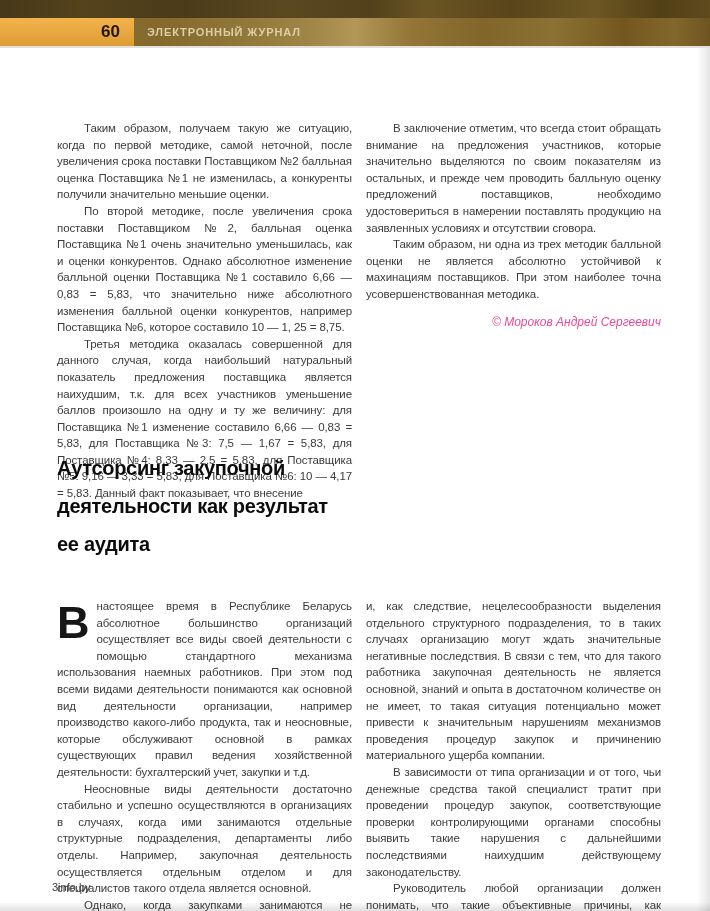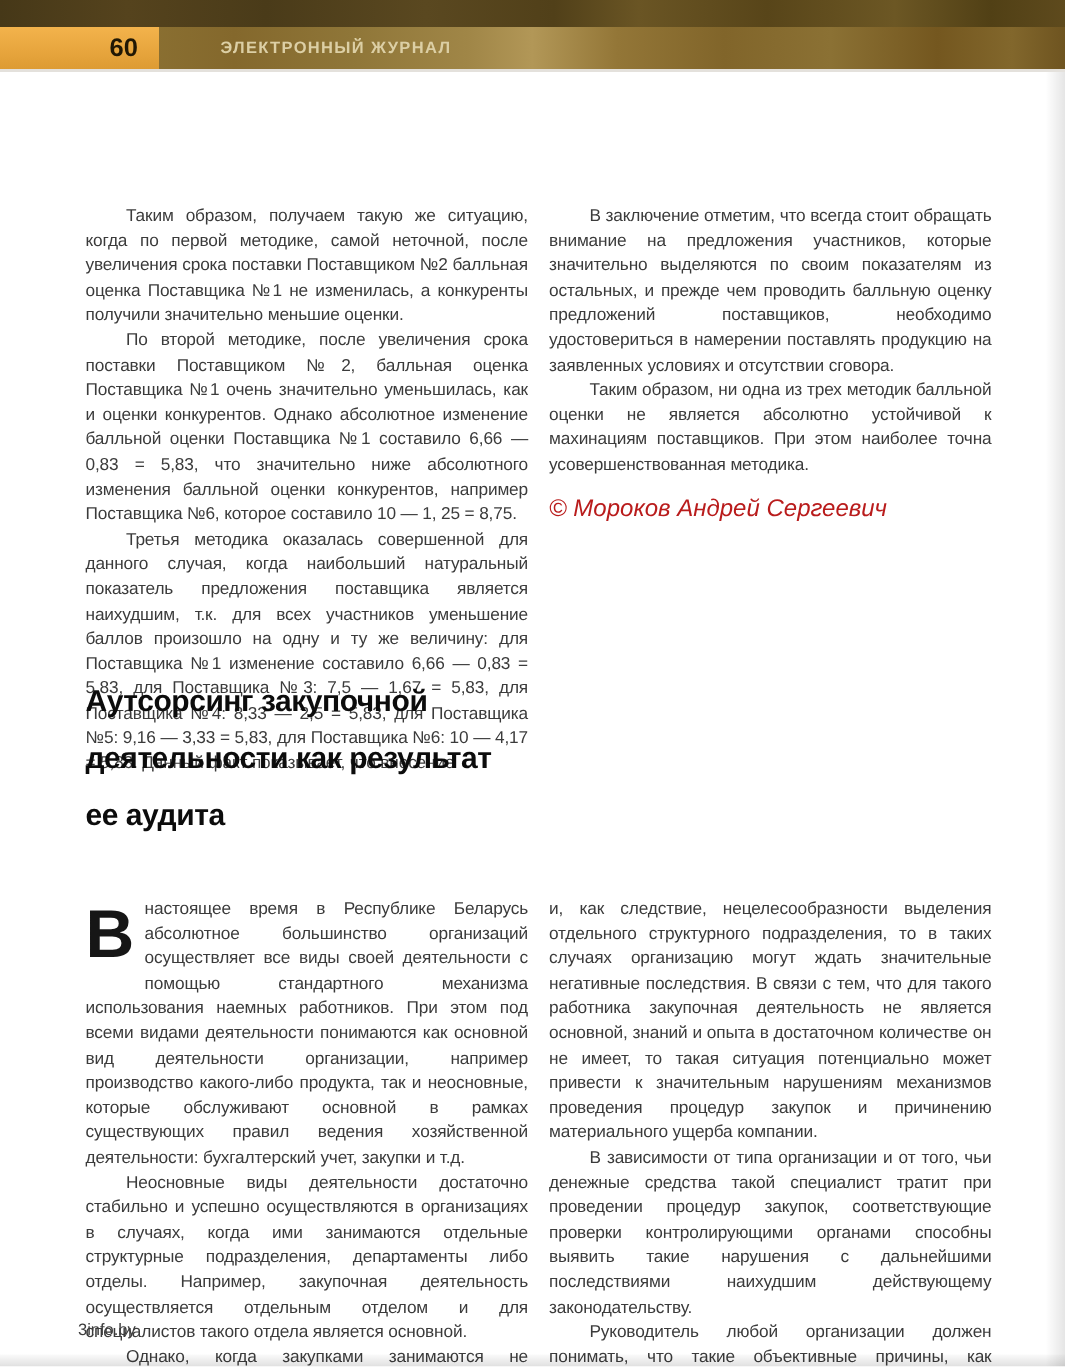--- a/index.html
+++ b/index.html
@@ -23,21 +23,21 @@
     height: 28px;
     position: relative;
     background: linear-gradient(90deg,
       #97803f 0%, #8d7334 10%, #84682c 22%, #8f7638 33%, #a08647 44%,
       #b29757 50%, #937637 58%, #81652a 68%, #8b7134 78%, #74571f 88%,
       #82672c 95%, #6e5420 100%);
     border-bottom: 2px solid #e4e1dc;
   }
   .page-num-box {
     position: absolute; left: 0; top: 0;
-    width: 106px; height: 28px;
+    width: 134px; height: 28px;
     background: linear-gradient(180deg, #f3b34c 0%, #e8a63e 55%, #dd9b33 100%);
     display: flex; align-items: center; justify-content: flex-end;
     padding-right: 14px; box-sizing: border-box;
   }
   .page-num {
     font-size: 17px; font-weight: bold; color: #211804;
     font-family: "Liberation Sans", sans-serif;
   }
   .journal-name {
     position: absolute; left: 147px; top: 50%; transform: translateY(-50%);
@@ -55,39 +55,39 @@
     background: linear-gradient(180deg, rgba(0,0,0,0.02) 0%, rgba(0,0,0,0.12) 100%);
     pointer-events: none;
   }
 
   
   .cols {
     position: absolute; left: 57px; width: 604px;
     display: flex; gap: 14px;
   }
   .col { width: 295px; }
-  .top-cols { top: 136px; }
+  .top-cols { top: 120px; }
   .article-cols { top: 598px; }
 
   .para {
     margin: 0;
     font-size: 11.5px;
     line-height: 16.6px;
     text-align: justify;
     color: #3b3b3b;
     letter-spacing: -0.1px;
   }
   .indent { text-indent: 27px; }
 
   .byline {
     margin-top: 12px;
-    text-align: left;
+    text-align: right;
     font-style: italic;
-    font-size: 16px;
-    color: #b91c1c;
+    font-size: 12px;
+    color: #ec4899;
   }
 
   
   .article-title {
     position: absolute; top: 449px; left: 57px; width: 604px;
     margin: 0;
     font-size: 20px;
     line-height: 38px;
     font-weight: bold;
     color: #0c0c0c;

